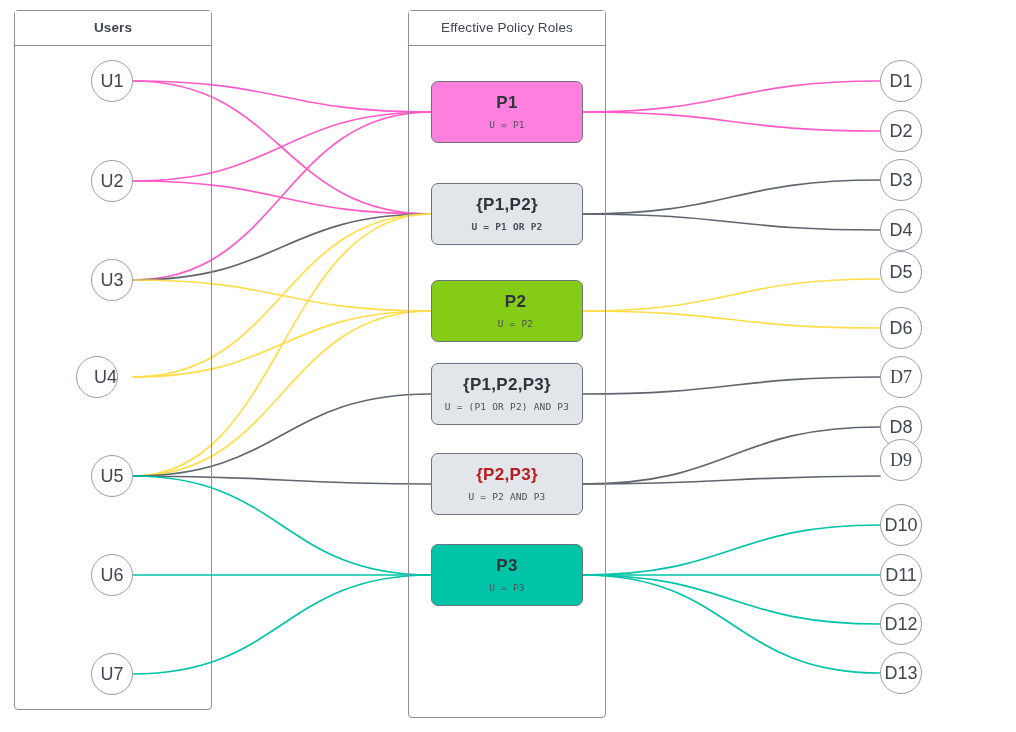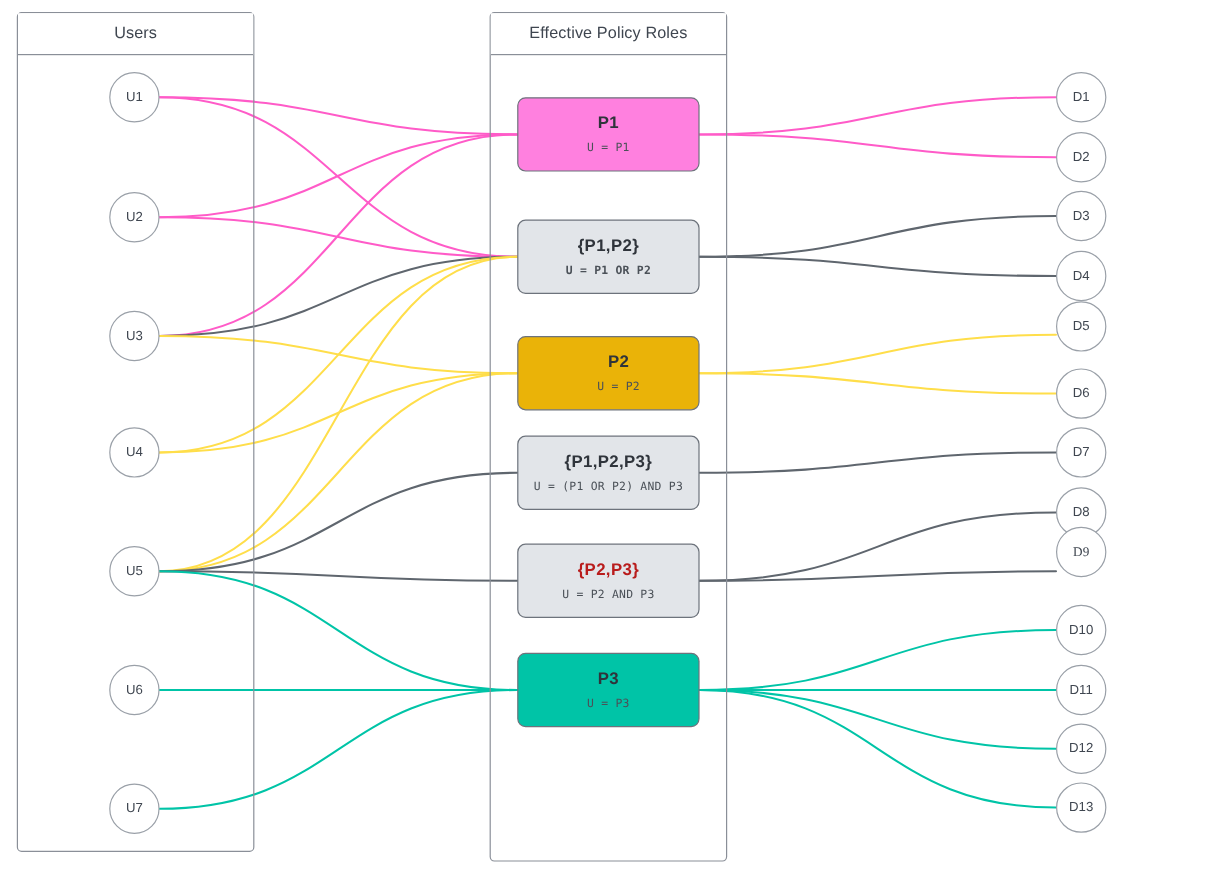--- a/index.html
+++ b/index.html
@@ -52,21 +52,21 @@
     position: absolute;
     box-sizing: border-box;
     width: 42px;
     height: 42px;
     margin-left: -21px;
     margin-top: -21px;
     border-radius: 50%;
     border: 1.25px solid #9aa0a8;
     background: #ffffff;
     color: #3f4650;
-    font-size: 11px;
+    font-size: 18px;
     display: flex;
     align-items: center;
     justify-content: center;
     z-index: 5;
   }
   .pbox {
     position: absolute;
     box-sizing: border-box;
     width: 152px;
     height: 62px;
@@ -74,21 +74,21 @@
     margin-top: -31px;
     border: 1.6px solid #6d737c;
     border-radius: 7px;
     display: flex;
     flex-direction: column;
     align-items: center;
     justify-content: center;
     z-index: 6;
   }
   .pbox-title {
-    font-size: 14px;
+    font-size: 17px;
     font-weight: bold;
     color: #2f343b;
     line-height: 1.1;
     letter-spacing: 0.3px;
   }
   .pbox-expr {
     margin-top: 7px;
     font-family: "DejaVu Sans Mono", "Liberation Mono", monospace;
     font-size: 9.5px;
     color: #4b5158;
@@ -126,40 +126,40 @@
       <path d="M 583 311 C 731.5 311, 731.5 328, 880 328" fill="none" stroke="#FFDE4A" stroke-width="1.7" stroke-linecap="round"></path>
       <path d="M 583 394 C 731.5 394, 731.5 377, 880 377" fill="none" stroke="#5F666E" stroke-width="1.7" stroke-linecap="round"></path>
       <path d="M 583 484 C 731.5 484, 731.5 427, 880 427" fill="none" stroke="#5F666E" stroke-width="1.7" stroke-linecap="round"></path>
       <path d="M 583 484 C 731.5 484, 731.5 476, 880 476" fill="none" stroke="#5F666E" stroke-width="1.7" stroke-linecap="round"></path>
       <path d="M 583 575 C 731.5 575, 731.5 525, 880 525" fill="none" stroke="#00C4A7" stroke-width="1.7" stroke-linecap="round"></path>
       <path d="M 583 575 C 731.5 575, 731.5 575, 880 575" fill="none" stroke="#00C4A7" stroke-width="1.7" stroke-linecap="round"></path>
       <path d="M 583 575 C 731.5 575, 731.5 624, 880 624" fill="none" stroke="#00C4A7" stroke-width="1.7" stroke-linecap="round"></path>
       <path d="M 583 575 C 731.5 575, 731.5 673, 880 673" fill="none" stroke="#00C4A7" stroke-width="1.7" stroke-linecap="round"></path>
     </svg>
 
-  <div class="panel" id="panel-users" style="left: 14px; top: 10px; width: 198px; height: 700px;">
+  <div class="panel" id="panel-users" style="left: 14px; top: 10px; width: 198px; height: 700px; font-weight: bold;">
     <div class="panel-title">Users</div>
   </div>
 
   <div class="panel" id="panel-policies" style="left: 408px; top: 10px; width: 198px; height: 708px;">
     <div class="panel-title">Effective Policy Roles</div>
   </div>
 
 
   <div id="nodes-users">
       <div class="node" style="left: 112px; top: 81px;">
         <span>U1</span>
       </div>
       <div class="node" style="left: 112px; top: 181px;">
         <span>U2</span>
       </div>
       <div class="node" style="left: 112px; top: 280px;">
         <span>U3</span>
       </div>
-      <div class="node" style="left: 112px; top: 377px;">
+      <div class="node" style="left: 97px; top: 377px; justify-content: flex-end;">
         <span>U4</span>
       </div>
       <div class="node" style="left: 112px; top: 476px;">
         <span>U5</span>
       </div>
       <div class="node" style="left: 112px; top: 575px;">
         <span>U6</span>
       </div>
       <div class="node" style="left: 112px; top: 674px;">
         <span>U7</span>
@@ -167,21 +167,21 @@
     </div>
   <div id="nodes-policies">
       <div class="pbox" style="left: 507px; top: 112px; background: rgb(255, 128, 223); border-color: rgb(109, 115, 124);">
         <div class="pbox-title" style="color: rgb(47, 52, 59);">P1</div>
         <div class="pbox-expr" style="color: rgb(75, 81, 88);">U = P1</div>
       </div>
       <div class="pbox" style="left: 507px; top: 214px; background: rgb(226, 229, 233); border-color: rgb(109, 115, 124);">
         <div class="pbox-title" style="color: rgb(47, 52, 59); text-align: center;">{P1,P2}</div>
         <div class="pbox-expr" style="color: rgb(75, 81, 88); font-weight: bold;">U = P1 OR P2</div>
       </div>
-      <div class="pbox" style="left: 507px; top: 311px; background: #eab308; border-color: rgb(109, 115, 124); padding-left: 17px;">
+      <div class="pbox" style="left: 507px; top: 311px; background: #84cc16; border-color: rgb(109, 115, 124); padding-left: 17px;">
         <div class="pbox-title" style="color: rgb(47, 52, 59);">P2</div>
         <div class="pbox-expr" style="color: rgb(75, 81, 88);">U = P2</div>
       </div>
       <div class="pbox" style="left: 507px; top: 394px; background: rgb(226, 229, 233); border-color: rgb(109, 115, 124);">
         <div class="pbox-title" style="color: rgb(47, 52, 59);">{P1,P2,P3}</div>
         <div class="pbox-expr" style="color: rgb(75, 81, 88);">U = (P1 OR P2) AND P3</div>
       </div>
       <div class="pbox" style="left: 507px; top: 484px; background: rgb(226, 229, 233); border-color: rgb(109, 115, 124);">
         <div class="pbox-title" style="color: #b91c1c;">{P2,P3}</div>
         <div class="pbox-expr" style="color: rgb(75, 81, 88);">U = P2 AND P3</div>
@@ -203,21 +203,21 @@
       </div>
       <div class="node" style="left: 901px; top: 230px;">
         <span>D4</span>
       </div>
       <div class="node" style="left: 901px; top: 272px;">
         <span>D5</span>
       </div>
       <div class="node" style="left: 901px; top: 328px; text-align: right;">
         <span>D6</span>
       </div>
-      <div class="node" style="left: 901px; top: 377px;">
+      <div class="node" style="left: 901px; top: 377px; font-family: Liberation Serif, serif;">
         <span>D7</span>
       </div>
       <div class="node" style="left: 901px; top: 427px;">
         <span>D8</span>
       </div>
       <div class="node" style="left: 901px; top: 460px; font-family: Liberation Serif, serif;">
         <span>D9</span>
       </div>
       <div class="node" style="left: 901px; top: 525px;">
         <span>D10</span>

